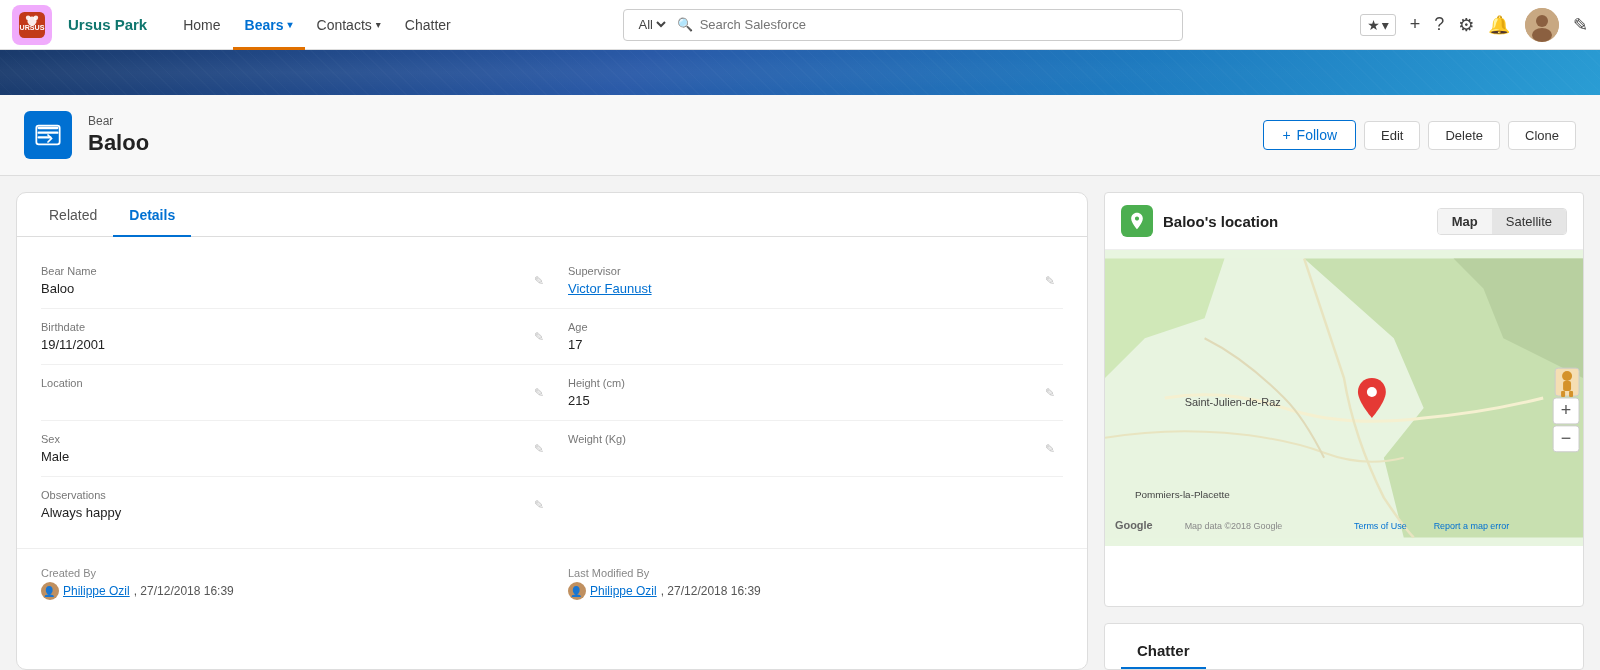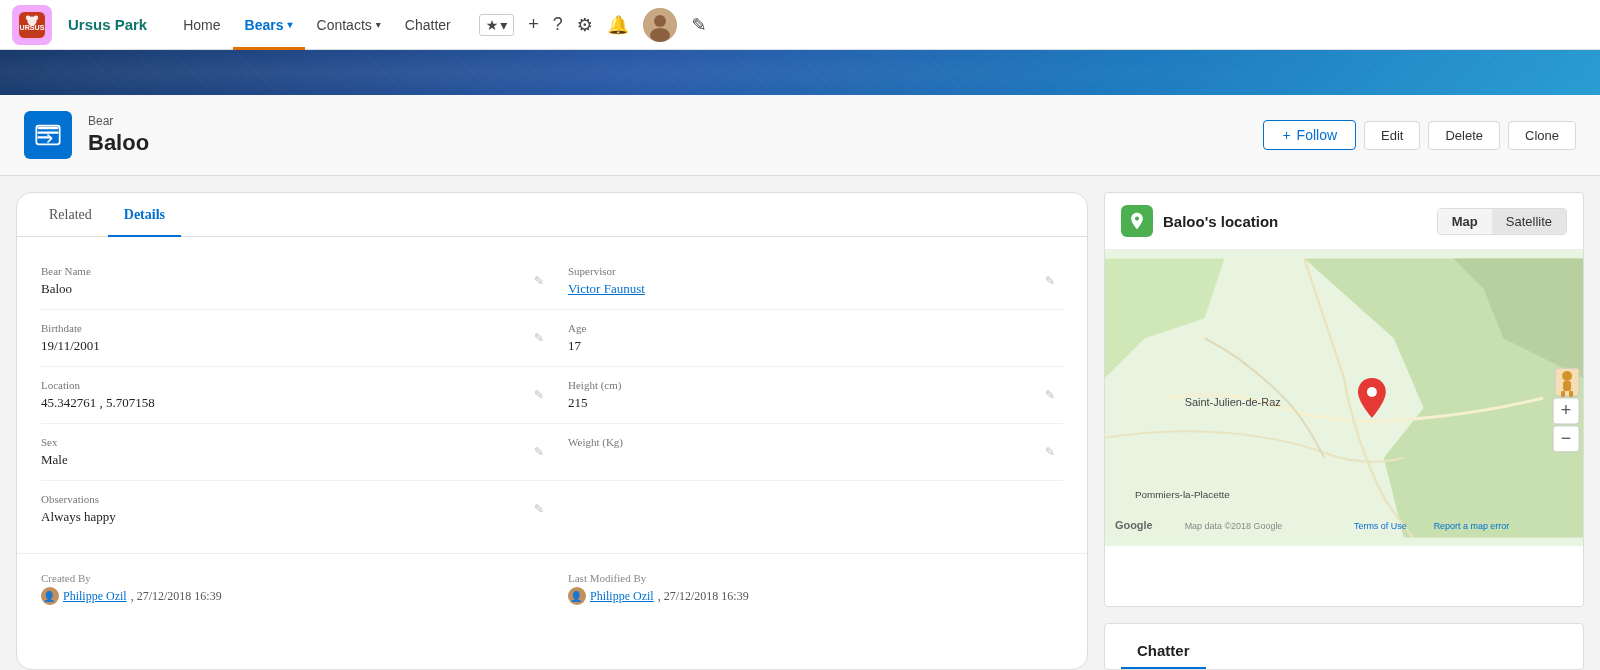--- a/index.html
+++ b/index.html
@@ -118,23 +118,22 @@
       display: flex; align-items: center; gap: 6px;
       padding: 6px 18px; border-radius: 4px; cursor: pointer; font-size: 14px;
     }
 
     
     .main-content {
       display: flex; gap: 16px; padding: 16px;
       min-height: calc(100vh - 160px);
     }
     .left-panel {
-      flex: 1; background: #fff; border: 1px solid #ddd; border-radius: 16px;
+      flex: 1; background: #fff; border: 1px solid #ddd; border-radius: 10px;
       overflow: hidden;
-      font-family: Liberation Serif, serif;
     }
     .right-panel {
       width: 480px; display: flex; flex-direction: column; gap: 0;
     }
 
     
     .tabs {
       display: flex; border-bottom: 1px solid #ddd;
       padding: 0 16px;
     }
@@ -264,20 +263,27 @@
     </div>
     <div class="nav-link">
       <span>Contacts</span>
       <span class="chevron">▾</span>
     </div>
     <div class="nav-link">
       <span>Chatter</span>
     </div>
   </nav>
 
+  <div class="search-bar">
+    <select>
+      <option>All</option>
+    </select>
+    <span class="search-icon">🔍</span>
+    <input type="text" placeholder="Search Salesforce" style="">
+  </div>
 
   <div class="top-bar-actions">
     <div class="top-bar-icon star-btn">
       <span>★</span>
       <span>▾</span>
     </div>
     <div class="top-bar-icon">+</div>
     <div class="top-bar-icon">?</div>
     <div class="top-bar-icon">⚙</div>
     <div class="top-bar-icon">🔔</div>
@@ -345,21 +351,20 @@
         <div class="field-value">19/11/2001</div>
         <span class="field-edit edit-pencil">✎</span>
       </div>
       <div class="field-group right">
         <div class="field-label">Age</div>
         <div class="field-value">17</div>
       </div>
 
       <div class="field-group">
         <div class="field-label">Location</div>
-        <div class="field-value">45.342761 , 5.707158</div>
         <span class="field-edit edit-pencil">✎</span>
       </div>
       <div class="field-group right">
         <div class="field-label">Height (cm)</div>
         <div class="field-value">215</div>
         <span class="field-edit edit-pencil">✎</span>
       </div>
 
       <div class="field-group">
         <div class="field-label">Sex</div>

